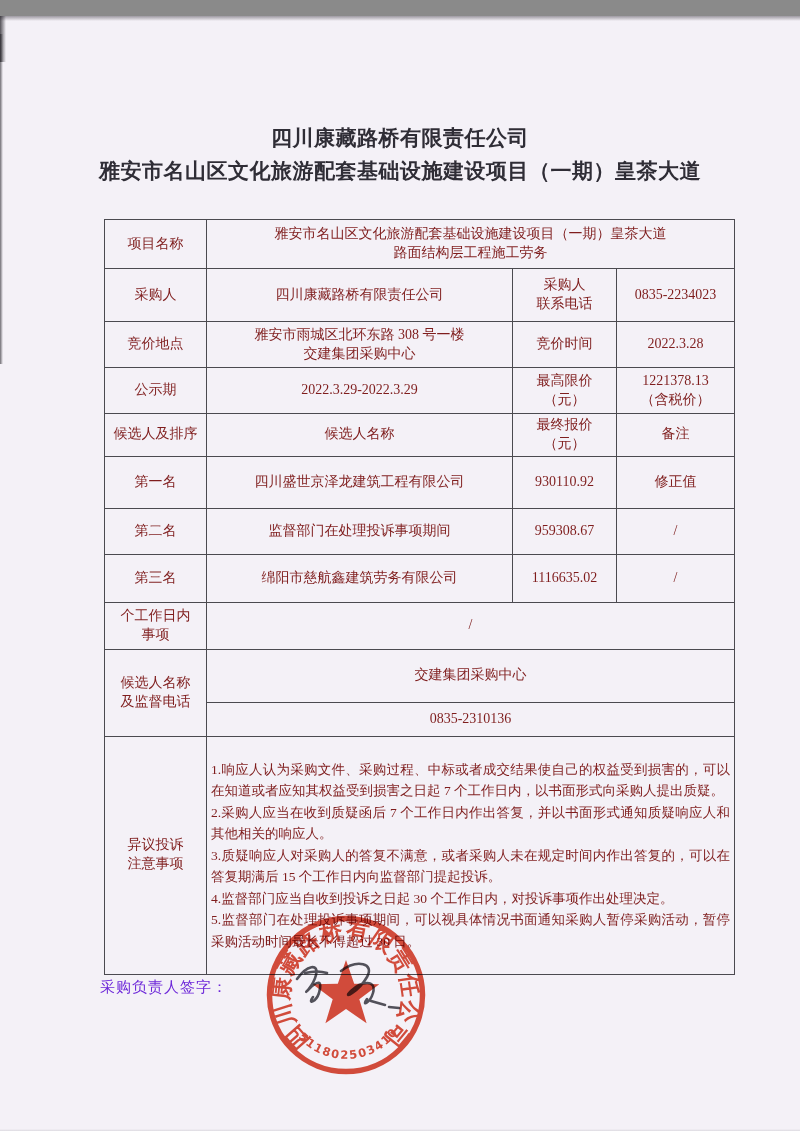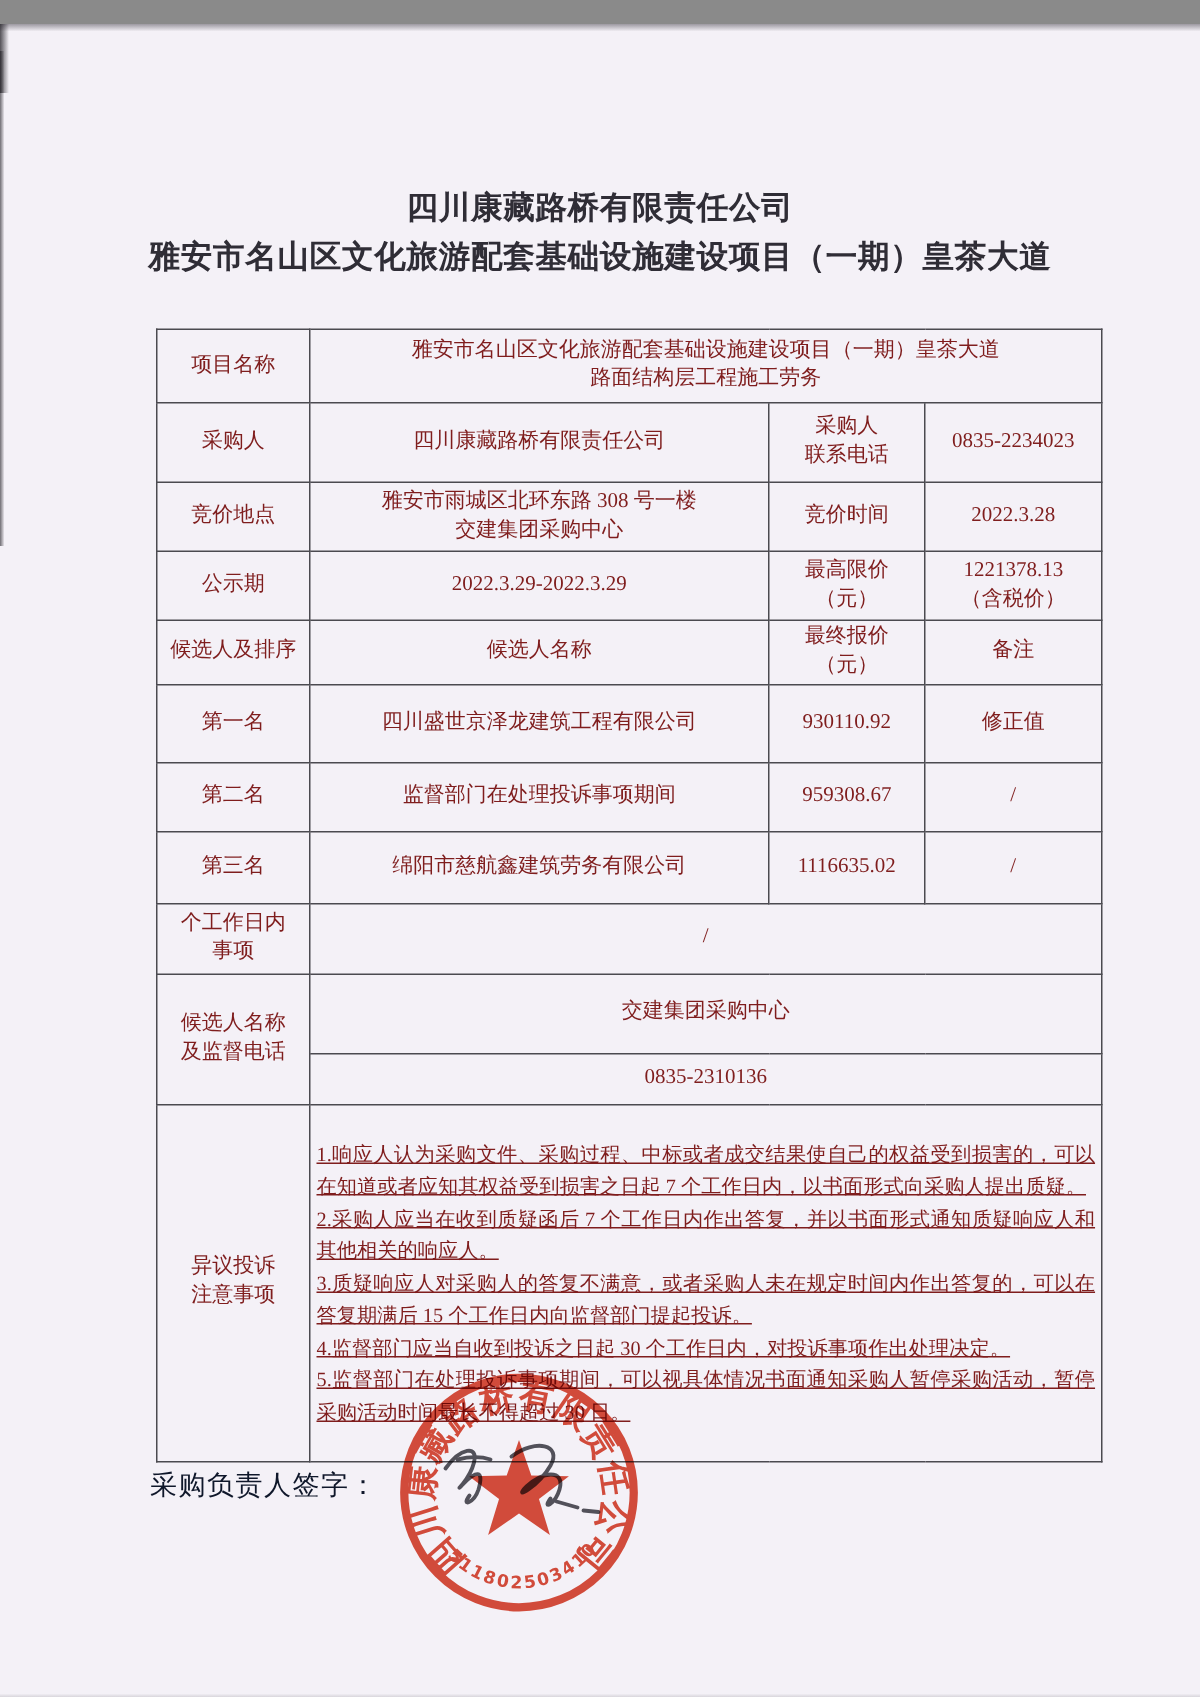--- a/index.html
+++ b/index.html
@@ -34,28 +34,28 @@
   }
   table.doc td{
     border:1px solid #4b4a50;
     vertical-align:middle;text-align:center;
     padding:2px 4px;line-height:1.35;
     overflow:hidden;
   }
   .ml{white-space:pre-line;}
   td.left{text-align:left;padding-left:9px;}
   td.notice-cell{text-align:left;vertical-align:middle;padding:8px 10px;}
-  .notice-cell p{margin:0;line-height:21.5px;font-size:13.5px;text-align:justify;text-decoration:underline;}
+  .notice-cell p{margin:0;line-height:21.5px;font-size:13.5px;text-align:justify;}
   .r1{height:49px}.r2{height:53px}.r3{height:46px}.r4{height:46px}
   .r5{height:42px}.r6{height:52px}.r7{height:46px}.r8{height:48px}
   .r9{height:47px}.r10{height:53px}.r11{height:34px}.r12{height:238px}
 
   .sig-label{
     position:absolute;left:100px;top:962px;
-    font-size:18px;letter-spacing:1px;color:#0f172a;
+    font-size:15px;letter-spacing:1px;color:#6d28d9;
   }
   .seal{
     position:absolute;left:262px;top:895px;width:168px;height:168px;
     mix-blend-mode:multiply;opacity:.92;
   }
   .signature{
     position:absolute;left:283px;top:933px;width:130px;height:72px;
     mix-blend-mode:multiply;
   }
 </style>

